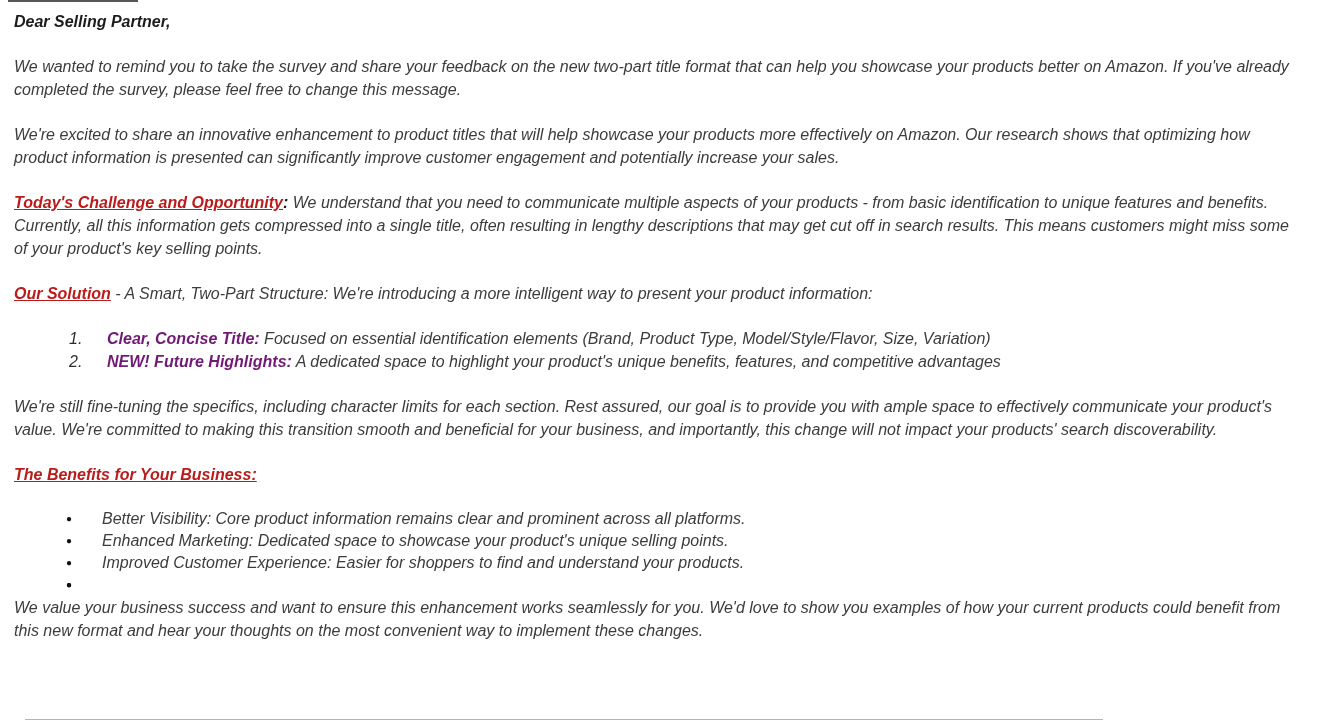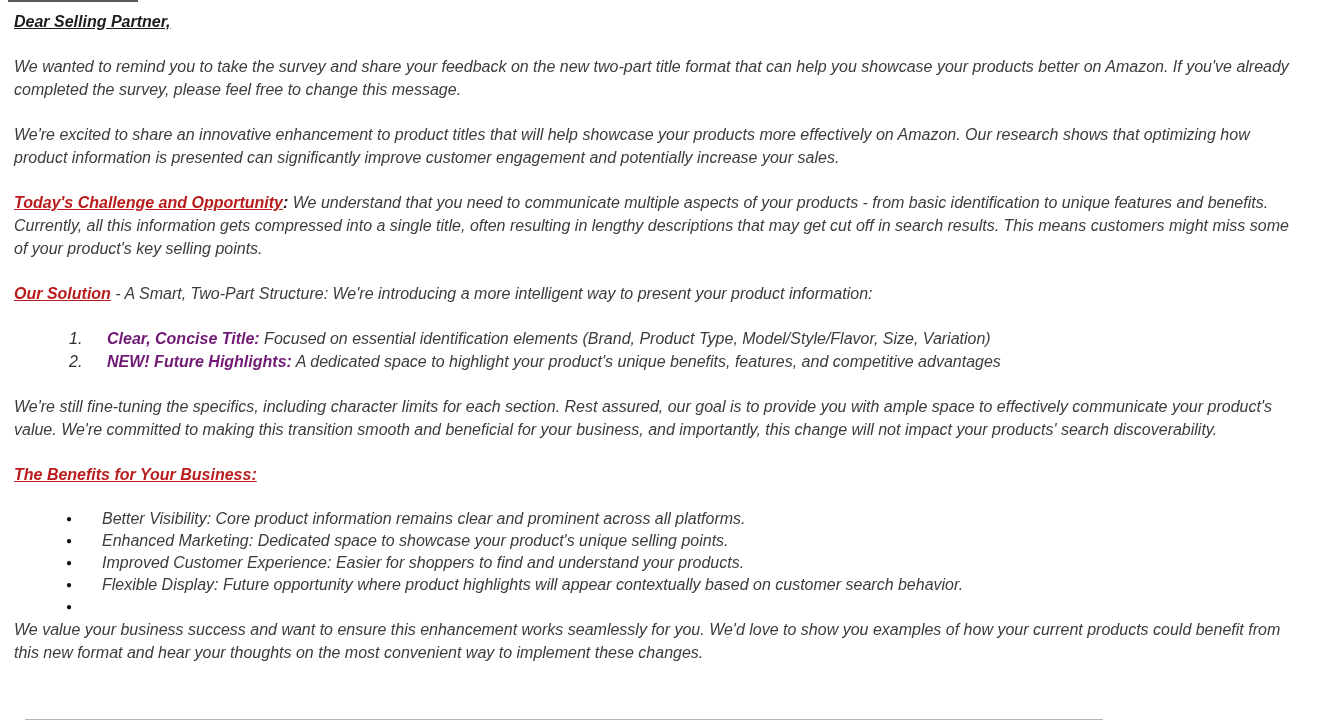--- a/index.html
+++ b/index.html
@@ -21,21 +21,20 @@
     line-height: 23px;
     color: #3c3c3c;
   }
   .para {
     margin: 0 0 22px 0;
   }
   .greeting {
     margin: 0 0 22px 0;
     font-weight: bold;
     color: #1c1c1c;
-    text-decoration: underline;
   }
   .heading-underline {
     font-weight: bold;
     color: #b91c1c;
     text-decoration: underline;
   }
   .heading-colon {
     font-weight: bold;
     color: #1a1a1a;
   }
@@ -134,21 +133,20 @@
     <li>
       <span class="bullet">●</span>
       <span>Enhanced Marketing: Dedicated space to showcase your product's unique selling points.</span>
     </li>
     <li>
       <span class="bullet">●</span>
       <span>Improved Customer Experience: Easier for shoppers to find and understand your products.</span>
     </li>
     <li>
       <span class="bullet">●</span>
-      <span>Flexible Display: Future opportunity where product highlights will appear contextually based on customer search behavior.</span>
     </li>
     <li>
       <span class="bullet">●</span>
     </li>
   </ul>
 
   <p class="para">We value your business success and want to ensure this enhancement works seamlessly for you. We'd love to show you examples of how your current products could benefit from this new format and hear your thoughts on the most convenient way to implement these changes.</p>
 
   <div class="bottom-divider"></div>
 </div>

